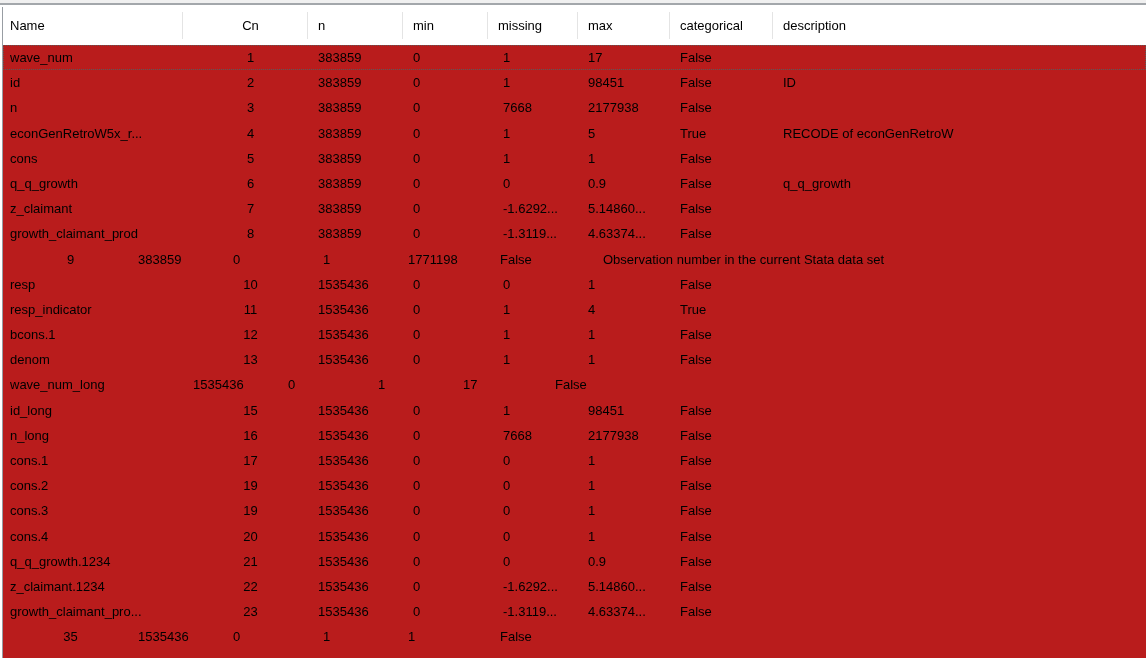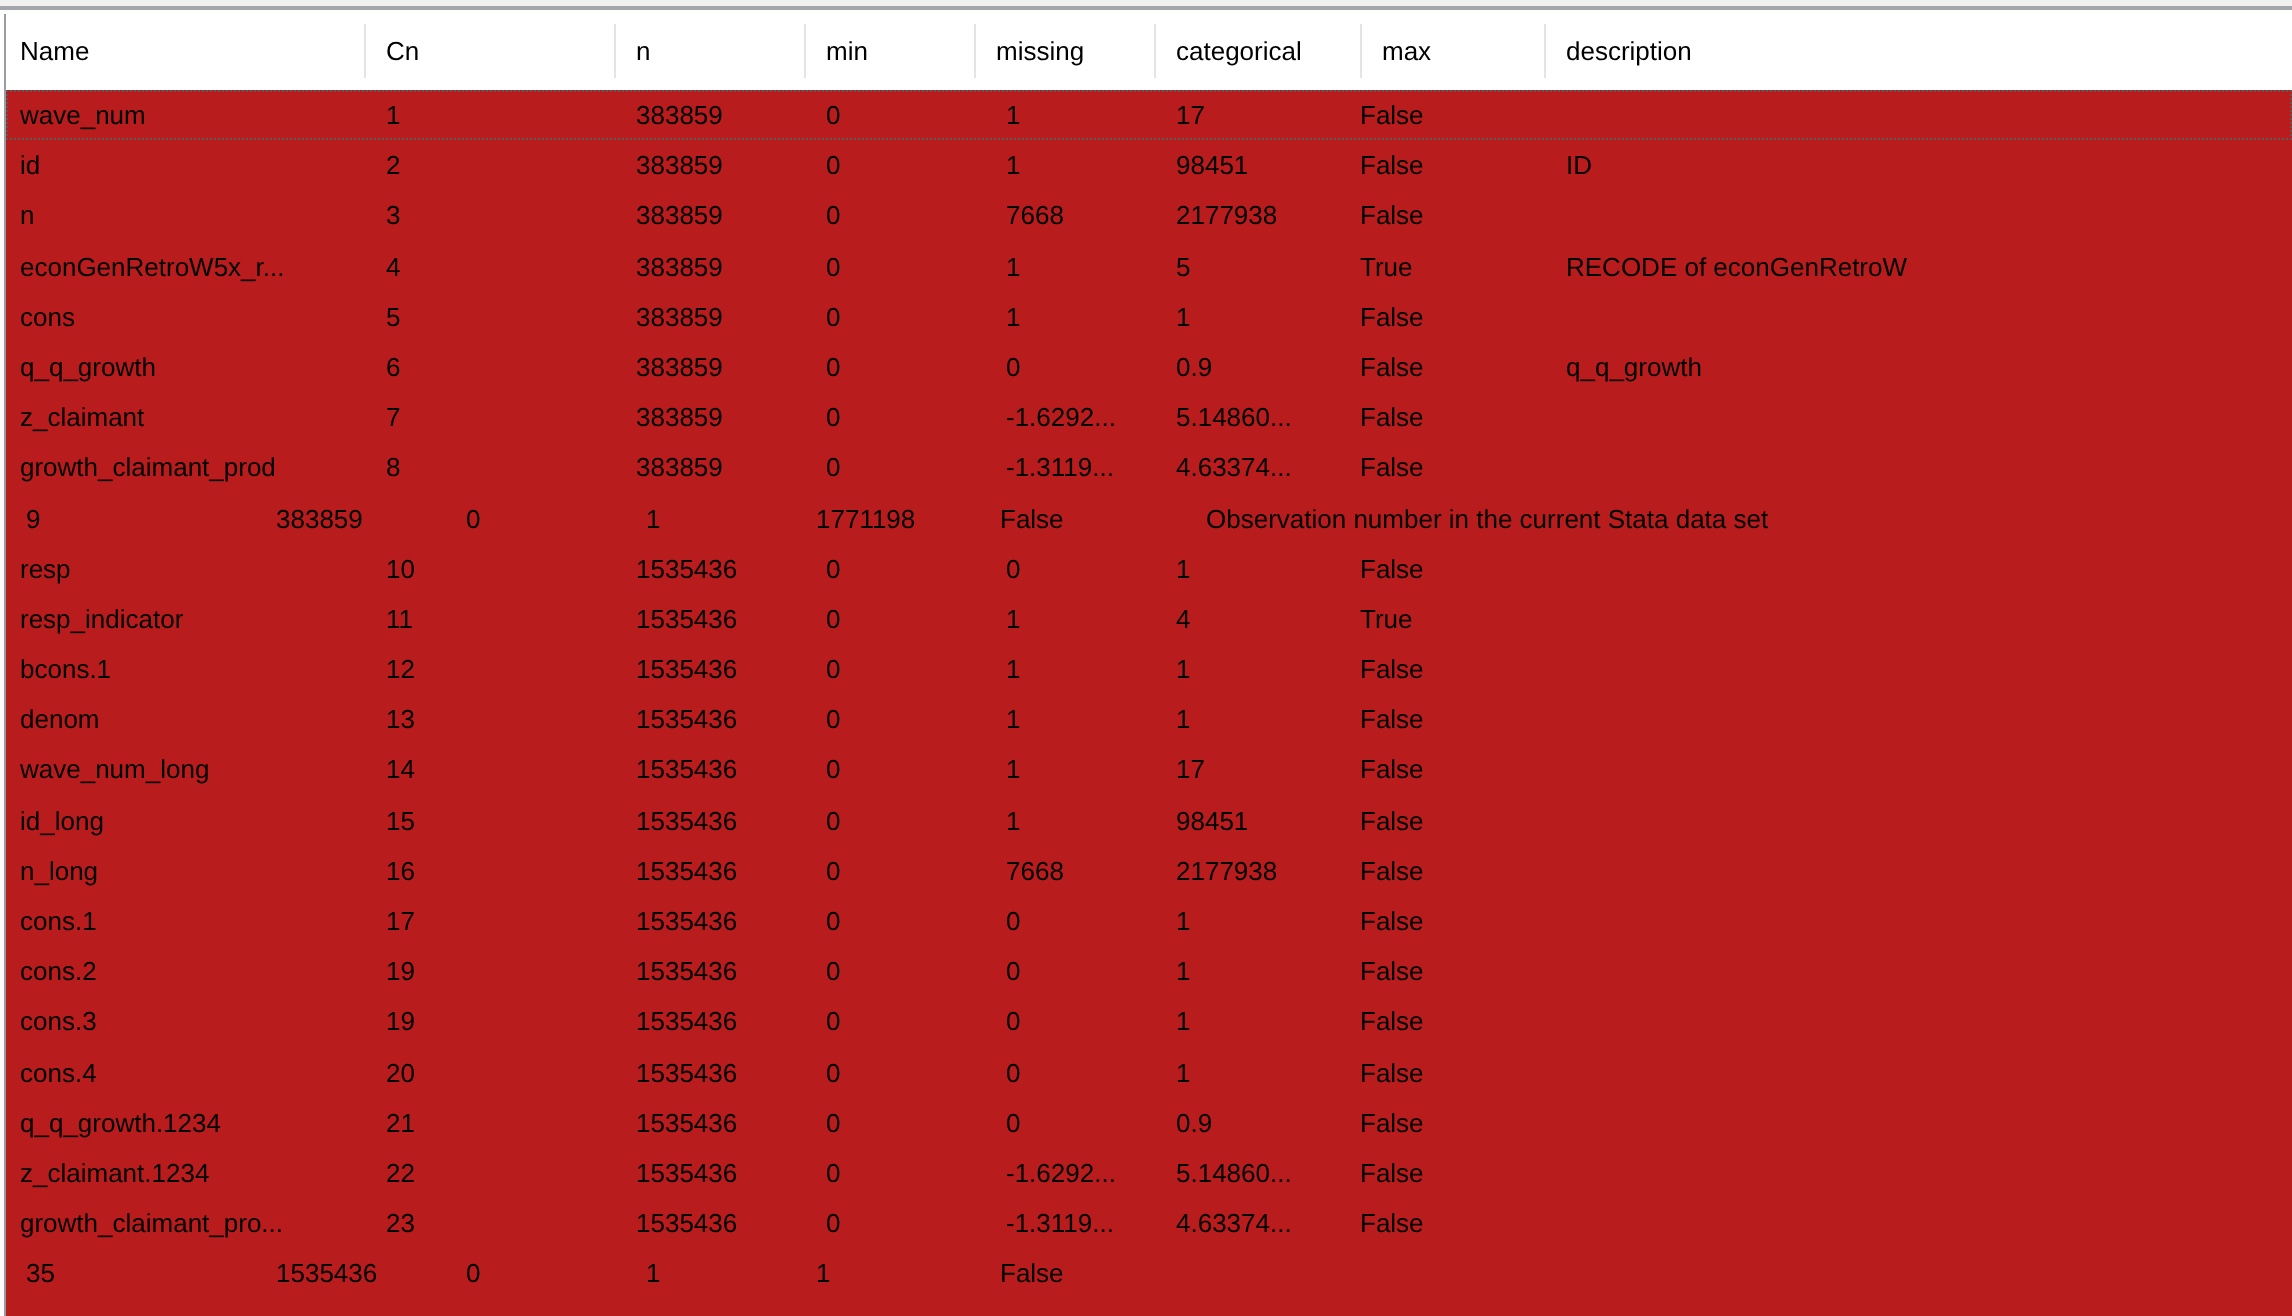--- a/index.html
+++ b/index.html
@@ -55,43 +55,43 @@
   .lv-body .row.focused {
     outline: 1px dotted #5a5a5a;
     outline-offset: -1px;
   }
   .cell {
     white-space: nowrap;
     overflow: hidden;
     padding-left: 10px;
   }
   .col-name        { width: 180px; }
-  .col-cn          { width: 125px; }
+  .col-cn          { width: 125px; text-align: center; }
   .col-n           { width: 95px;  }
   .col-missing     { width: 90px;  }
   .col-min         { width: 85px;  }
   .col-max         { width: 92px;  }
   .col-categorical { width: 103px; }
   .col-description { flex: 1; min-width: 0; }
   .col-name.cell, .col-name.hcell { padding-left: 7px; }
 </style>
 </head>
 <body>
 
 <div class="top-strip"></div>
 
 <div class="listview">
   <div class="lv-header">
     <div class="hcell col-name">Name</div>
     <div class="hcell col-cn">Cn</div>
     <div class="hcell col-n">n</div>
     <div class="hcell col-min">min</div>
     <div class="hcell col-missing">missing</div>
+    <div class="hcell col-max">max</div>
     <div class="hcell col-categorical">categorical</div>
-    <div class="hcell col-max">max</div>
     <div class="hcell col-description">description</div>
   </div>
   <div class="lv-body">
       <div class="row focused">
     <div class="cell col-name">wave_num</div>
     <div class="cell col-cn">1</div>
     <div class="cell col-n">383859</div>
     <div class="cell col-missing">0</div>
     <div class="cell col-min">1</div>
     <div class="cell col-max">17</div>
@@ -212,21 +212,20 @@
     <div class="cell col-cn">13</div>
     <div class="cell col-n">1535436</div>
     <div class="cell col-missing">0</div>
     <div class="cell col-min">1</div>
     <div class="cell col-max">1</div>
     <div class="cell col-categorical">False</div>
     <div class="cell col-description"></div>
   </div>
       <div class="row">
     <div class="cell col-name">wave_num_long</div>
-    <div class="cell col-cn">14</div>
     <div class="cell col-n">1535436</div>
     <div class="cell col-missing">0</div>
     <div class="cell col-min">1</div>
     <div class="cell col-max">17</div>
     <div class="cell col-categorical">False</div>
     <div class="cell col-description"></div>
   </div>
       <div class="row">
     <div class="cell col-name">id_long</div>
     <div class="cell col-cn">15</div>

